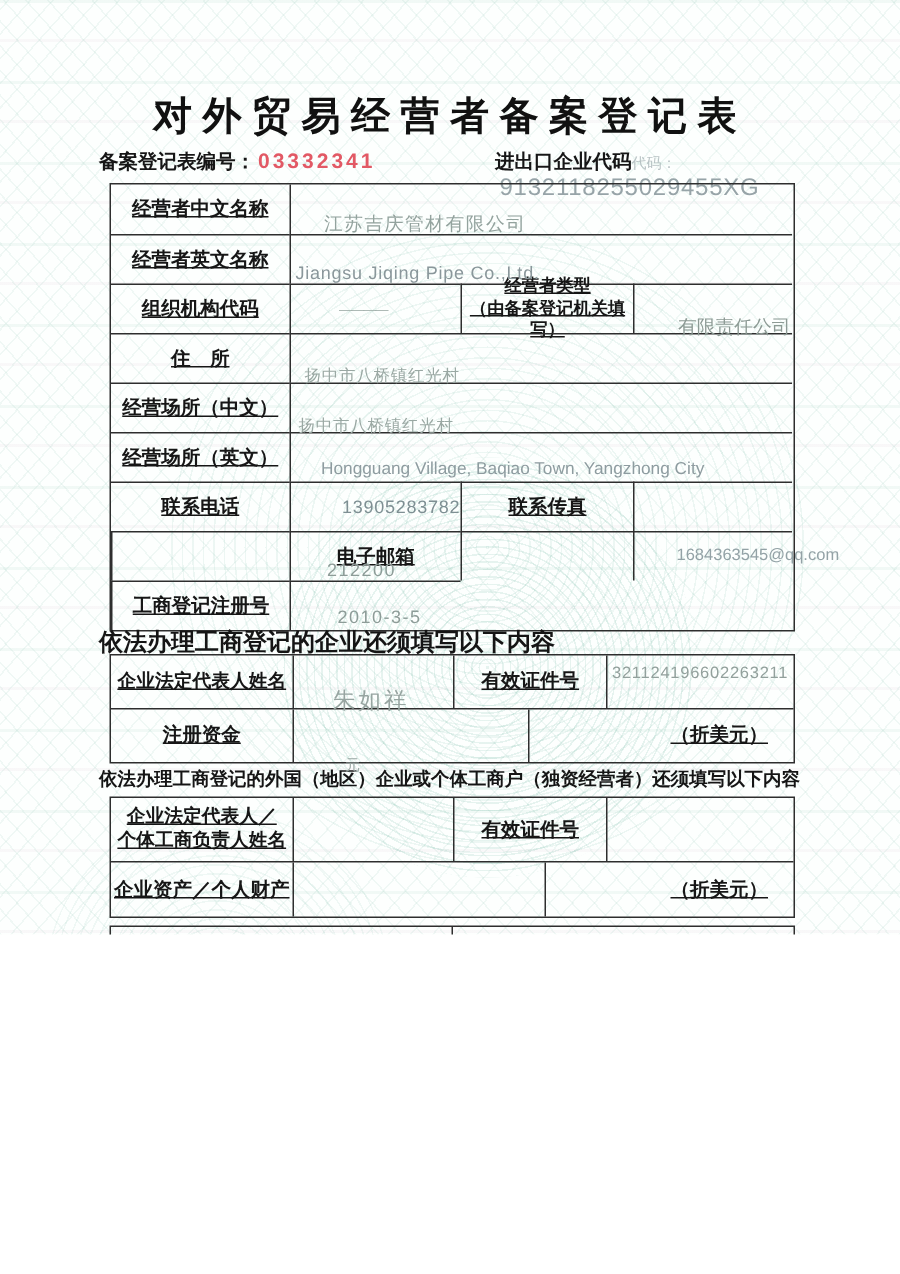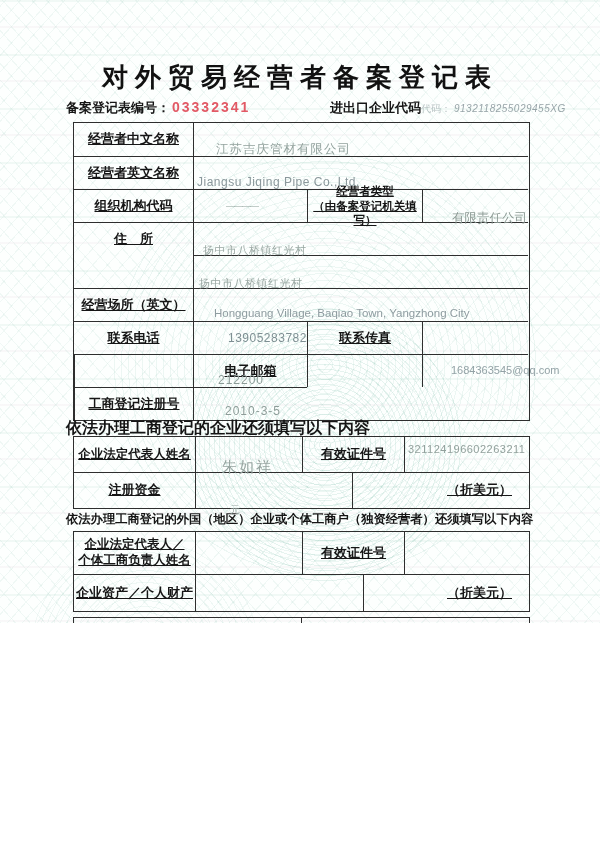--- a/index.html
+++ b/index.html
@@ -20,21 +20,21 @@
   .swirl-c{left:30px;top:540px;width:230px;height:230px;
     background:repeating-radial-gradient(circle, rgba(118,186,166,0.10) 0 1px, rgba(0,0,0,0) 1px 6px);}
 
   .abs{position:absolute;}
   .title{left:0;top:60px;width:600px;text-align:center;font-size:26px;font-weight:bold;
          letter-spacing:7px;color:#111;}
   .meta-left{left:66px;top:99px;font-size:13px;font-weight:bold;}
   .form-no{color:#e25965;font-weight:bold;font-size:14px;letter-spacing:2px;margin-left:2px;}
   .meta-right{left:330px;top:99px;font-size:13px;font-weight:bold;}
   .ghost{color:rgba(150,165,168,0.65);font-size:10px;font-weight:normal;}
-  .ie-code{color:#97a4a8;font-weight:normal;font-size:10px;letter-spacing:0.5px;margin-left:3px;font-style:italic;}
+  .ie-code{color:#97a4a8;font-weight:normal;font-size:16px;letter-spacing:0.5px;margin-left:3px;}
 
   
   .tbl{position:absolute;border:1.5px solid #2e2e2e;box-sizing:border-box;background:transparent;}
   .grid{display:grid;text-decoration:underline;}
   .cell{box-sizing:border-box;display:flex;align-items:center;justify-content:center;
         font-size:13px;font-weight:bold;text-align:center;line-height:1.25;}
   .cell.bl{border-left:1.2px solid #2e2e2e;}
   .cell.bt{border-top:1.2px solid #2e2e2e;}
   .cell.small{font-size:11.5px;}
   .cell.col2{grid-column:2/5;}
@@ -110,20 +110,21 @@
       <div class="cell bl bt col2"></div>
       <div class="cell bt">组织机构代码</div>
       <div class="cell bl bt"></div>
       <div class="cell bl bt small">
         <span><span>经营者类型</span><br>
         <span>（由备案登记机关填写）</span></span>
       </div>
       <div class="cell bl bt"></div>
       <div class="cell bt">住　所</div>
       <div class="cell bl bt col2"></div>
+      <div class="cell bt">经营场所（中文）</div>
       <div class="cell bl bt col2"></div>
       <div class="cell bt">经营场所（英文）</div>
       <div class="cell bl bt col2"></div>
       <div class="cell bt">联系电话</div>
       <div class="cell bl bt"></div>
       <div class="cell bl bt">联系传真</div>
       <div class="cell bl bt"></div>
       <div class="cell bl bt"></div>
       <div class="cell bl bt">电子邮箱</div>
       <div class="cell bl bt"></div>

